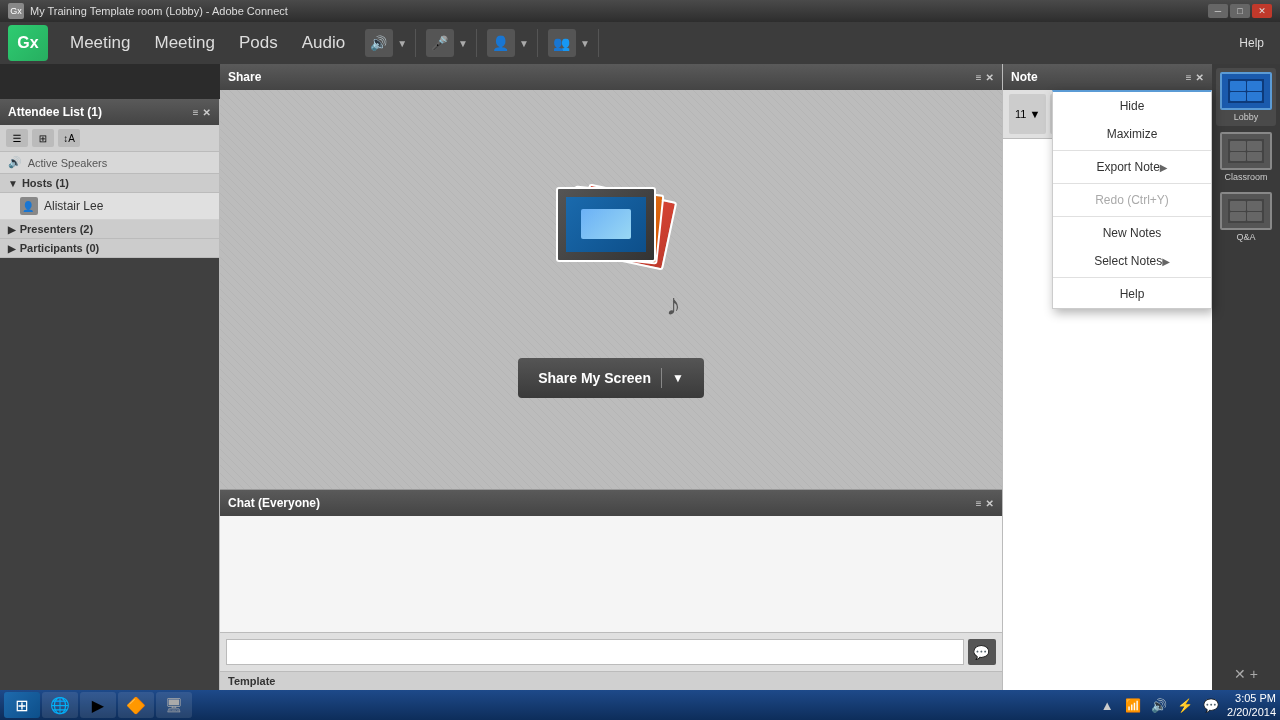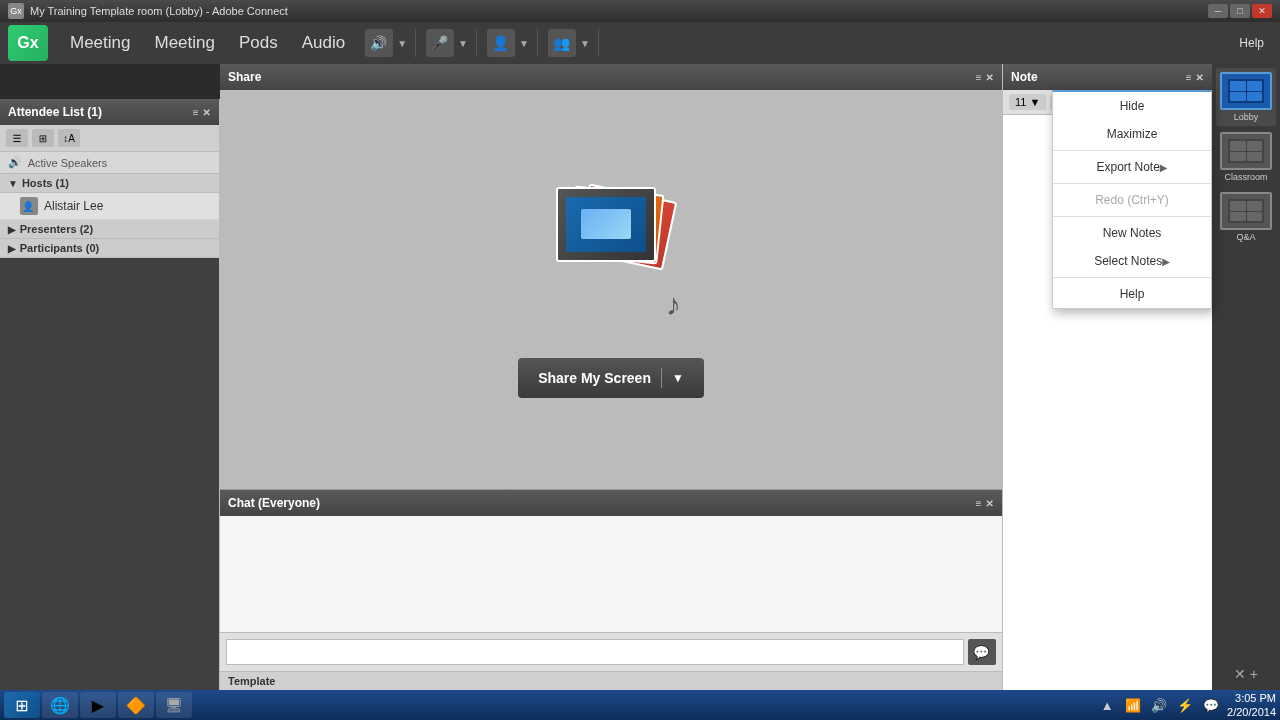--- a/index.html
+++ b/index.html
@@ -168,21 +168,21 @@
     }
     #note-header {
       background: linear-gradient(to bottom, #5a5a5a, #444);
       color: white; padding: 4px 8px; display: flex; align-items: center; justify-content: space-between;
       font-size: 12px; font-weight: bold; min-height: 26px;
     }
     #note-toolbar {
       background: #e0e0e0; padding: 4px 6px; display: flex; align-items: center; gap: 4px;
       border-bottom: 1px solid #bbb;
     }
-    .note-tool-btn { padding: 2px 6px; background: #ccc; border-radius: 2px; font-size: 11px; cursor: pointer; }
+    .note-tool-btn { padding: 14px 6px; background: #ccc; border-radius: 2px; font-size: 11px; cursor: pointer; }
     #note-content { flex: 1; background: white; padding: 8px; }
 
     
     #note-dropdown {
       position: absolute; top: 26px; right: 0; background: white;
       border: 1px solid #ccc; box-shadow: 2px 4px 10px rgba(0,0,0,0.3);
       z-index: 100; min-width: 160px; border-top: 2px solid #5b9bd5;
     }
     .dropdown-item {
       padding: 7px 14px; color: #333; font-size: 12px; cursor: pointer;

